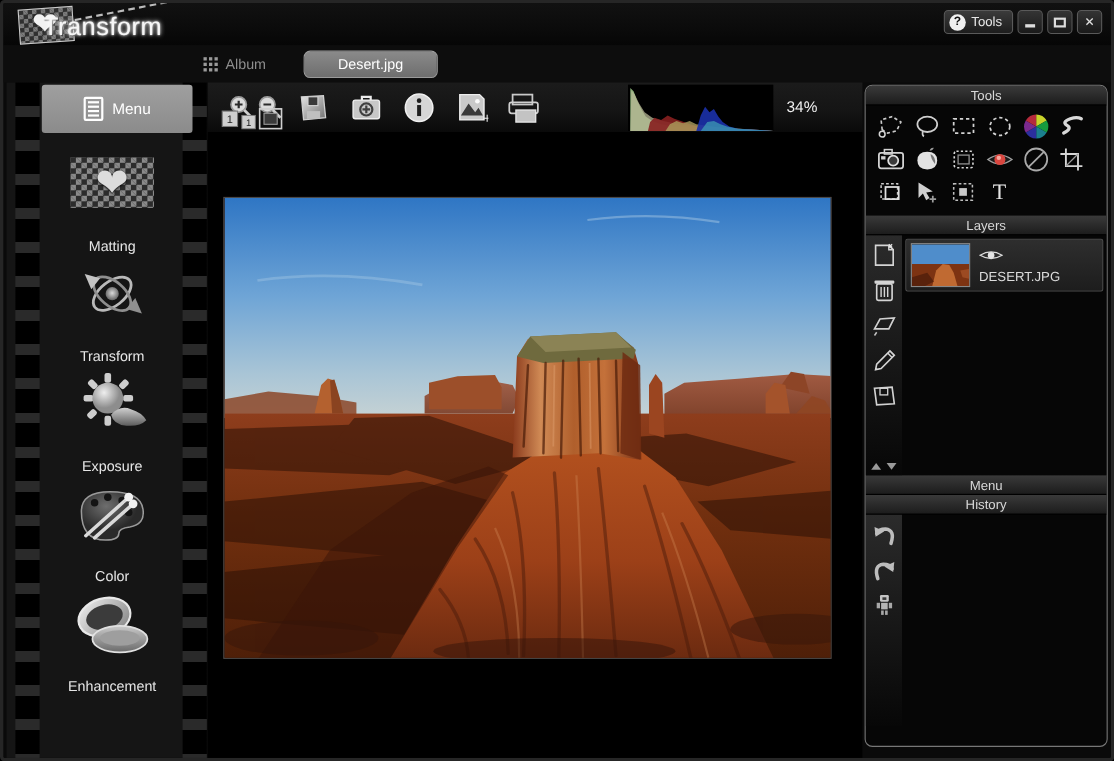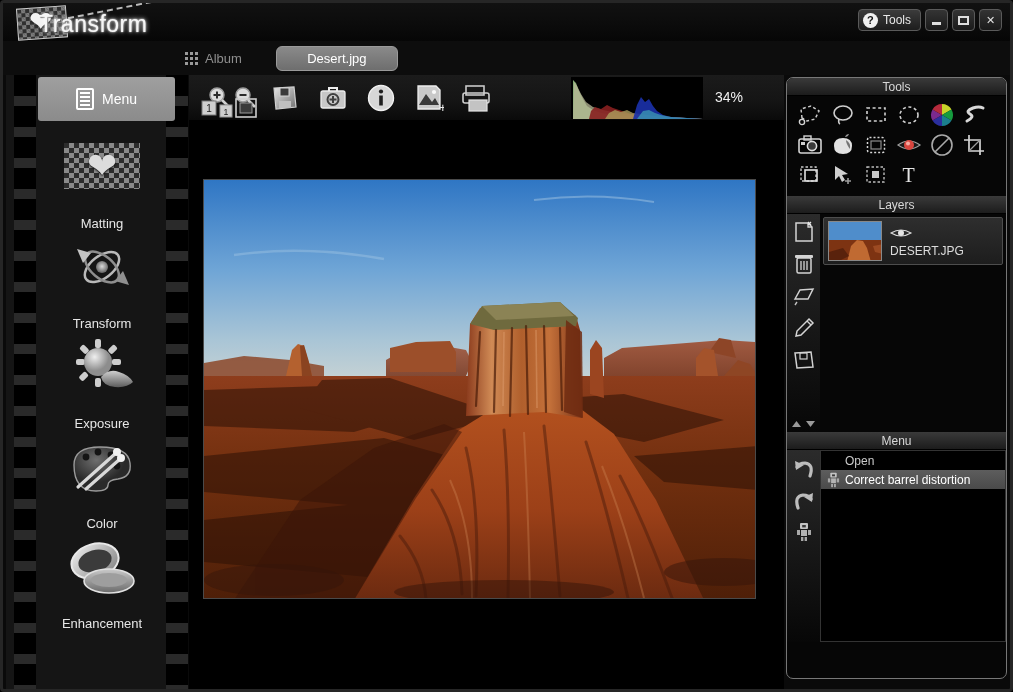--- a/index.html
+++ b/index.html
@@ -805,20 +805,21 @@
             </div>
             <div class="layer-name">DESERT.JPG</div>
           </div>
         </div>
       </div>
     </div>
 
     <div class="pane-head">Menu</div>
     <div class="areas-body"></div>
 
+    <div class="pane-head">History</div>
     <div class="history-body">
       <div class="side-col">
         <div class="side-btn">
           <svg width="24" height="22" viewBox="0 0 24 22">
             <path d="M18 19 q4-12-5-13 q-6 0-8 4" fill="none" stroke="#bdbdbd" stroke-width="3.2" stroke-linecap="round"></path>
             <path d="M3 4 L12 8 L4 13 Z" fill="#bdbdbd"></path>
           </svg>
         </div>
         <div class="side-btn">
           <svg width="24" height="22" viewBox="0 0 24 22">
@@ -831,33 +832,15 @@
             <rect x="4" y="1" width="8" height="6" rx="1" fill="#c4c4c4"></rect>
             <rect x="6.2" y="3" width="3.6" height="2.4" fill="#3a3a3a"></rect>
             <rect x="5" y="8" width="6" height="6" fill="#b4b4b4"></rect>
             <rect x="1" y="8" width="3" height="5" fill="#a8a8a8"></rect>
             <rect x="12" y="8" width="3" height="5" fill="#a8a8a8"></rect>
             <rect x="5" y="15" width="2.4" height="4" fill="#a8a8a8"></rect>
             <rect x="8.6" y="15" width="2.4" height="4" fill="#a8a8a8"></rect>
           </svg>
         </div>
       </div>
-      <div class="hist-list">
-        <div class="hist-row">
-          <span style="width:13px"></span>
-          <span>Open</span>
-        </div>
-        <div class="hist-row sel">
-          <svg class="robot" width="13" height="16" viewBox="0 0 16 20">
-            <rect x="4" y="1" width="8" height="6" rx="1" fill="#c4c4c4"></rect>
-            <rect x="6.2" y="3" width="3.6" height="2.4" fill="#3a3a3a"></rect>
-            <rect x="5" y="8" width="6" height="6" fill="#b4b4b4"></rect>
-            <rect x="1" y="8" width="3" height="5" fill="#a8a8a8"></rect>
-            <rect x="12" y="8" width="3" height="5" fill="#a8a8a8"></rect>
-            <rect x="5" y="15" width="2.4" height="4" fill="#a8a8a8"></rect>
-            <rect x="8.6" y="15" width="2.4" height="4" fill="#a8a8a8"></rect>
-          </svg>
-          <span>Correct barrel distortion</span>
-        </div>
-      </div>
     </div>
   </div>
 </div>
 
 </body></html>

